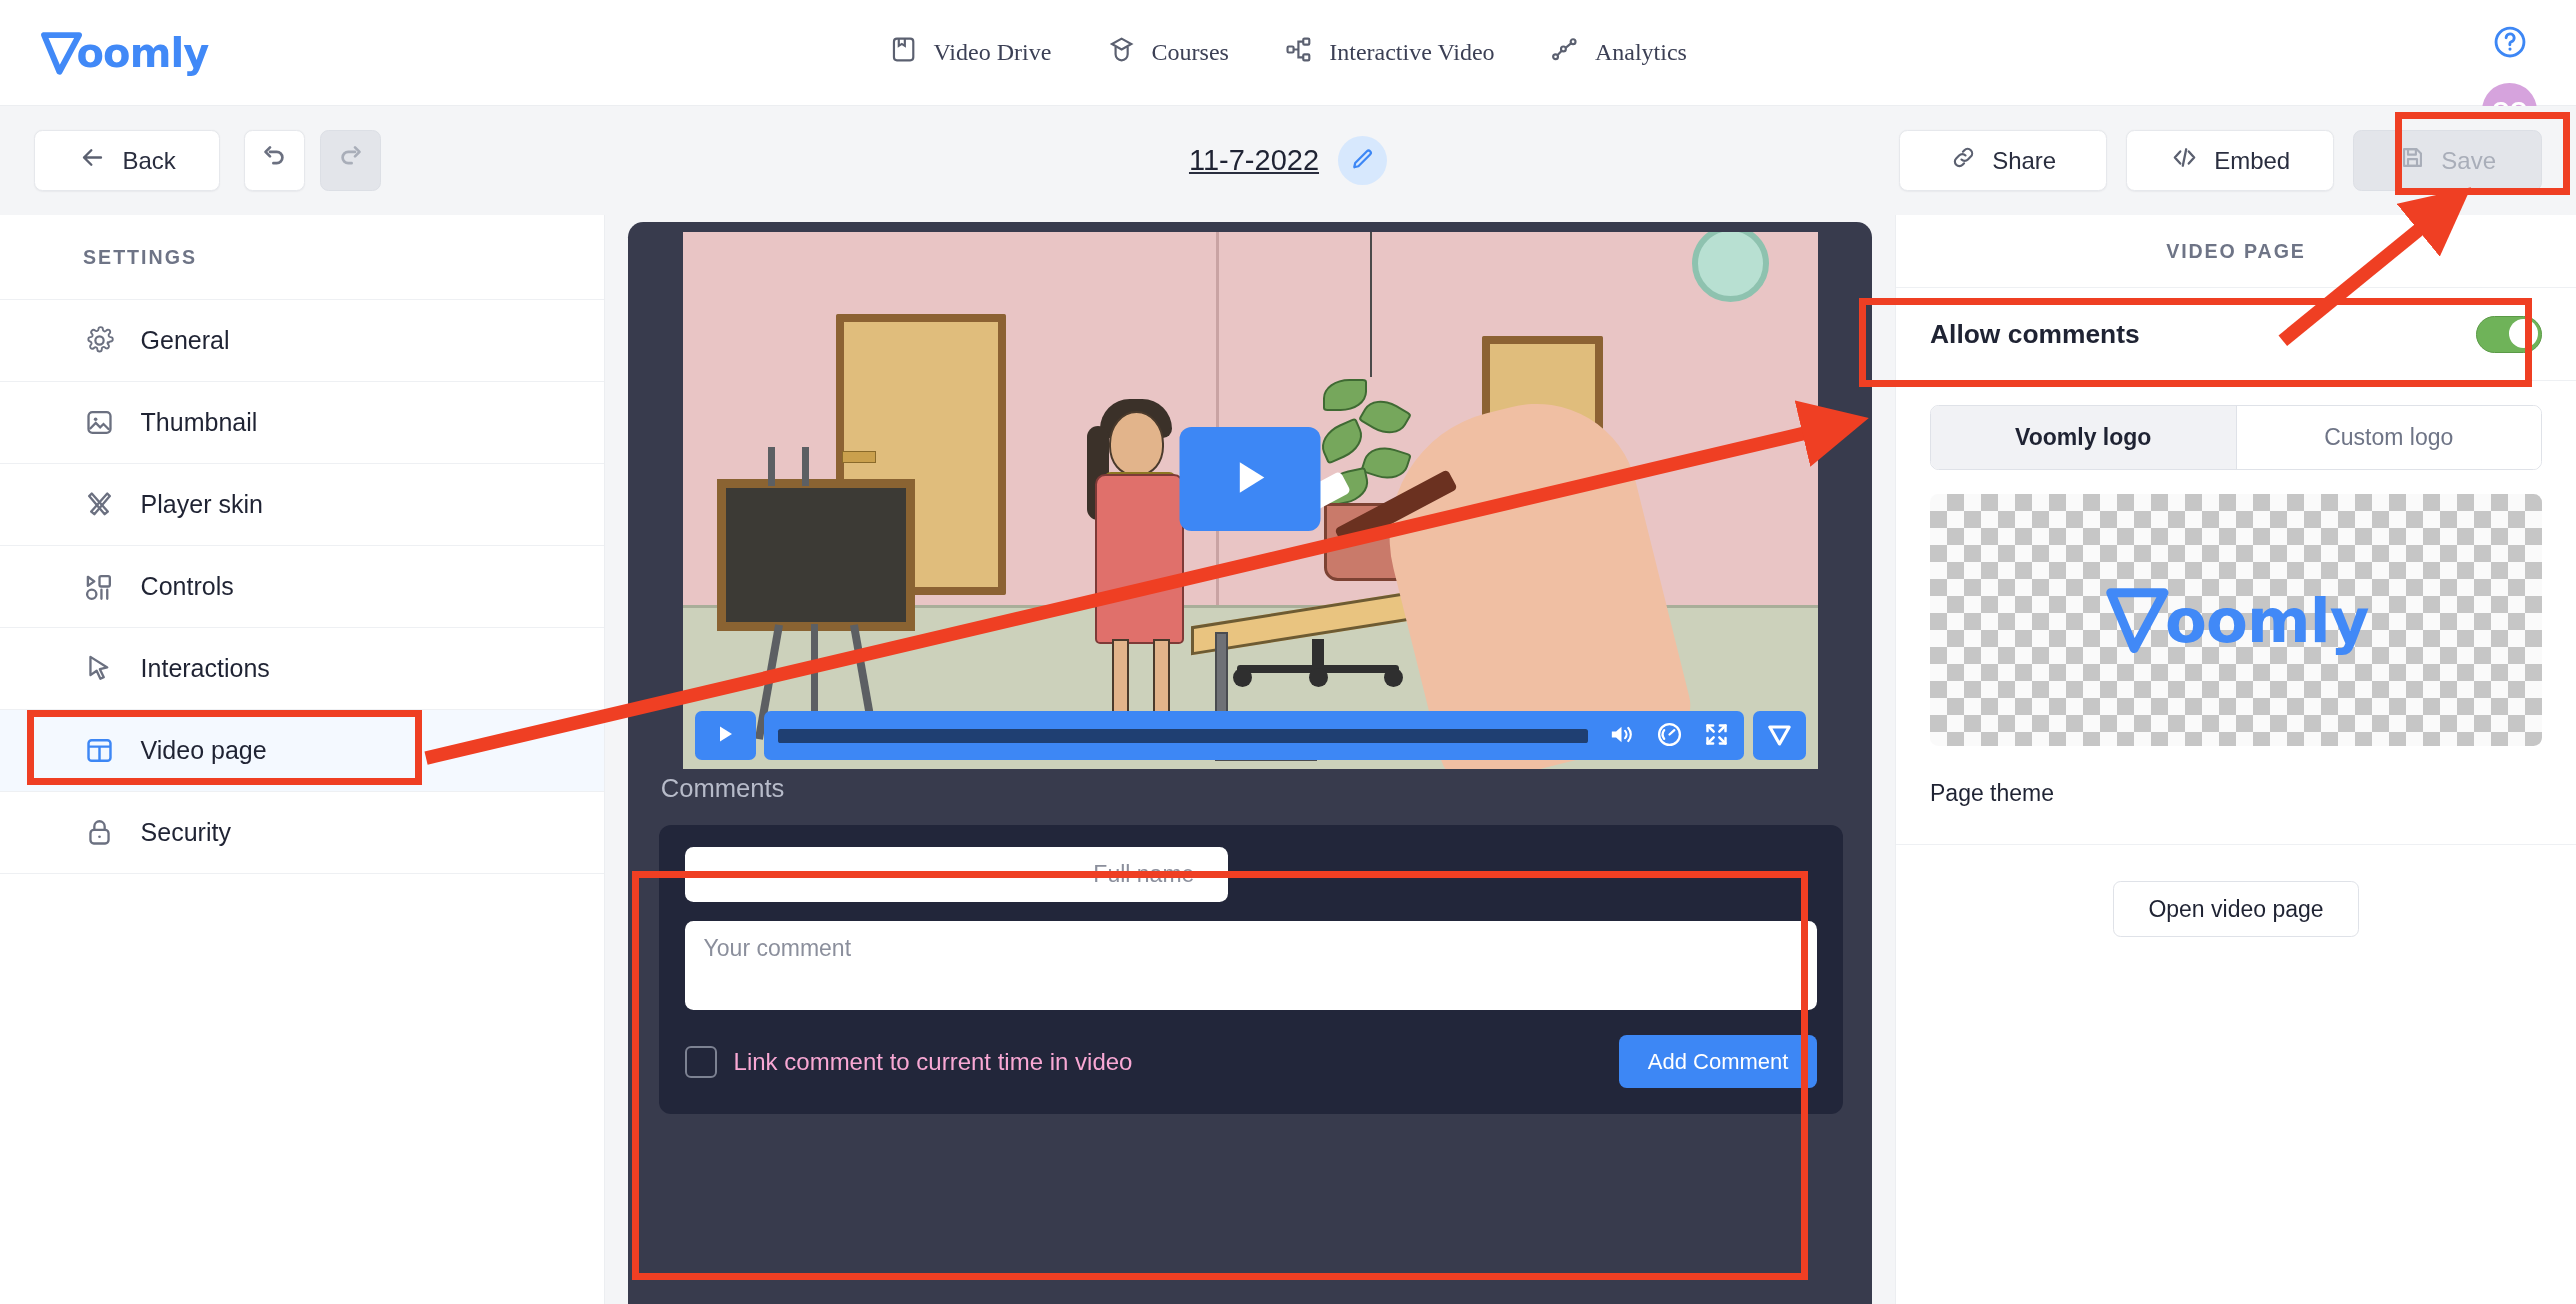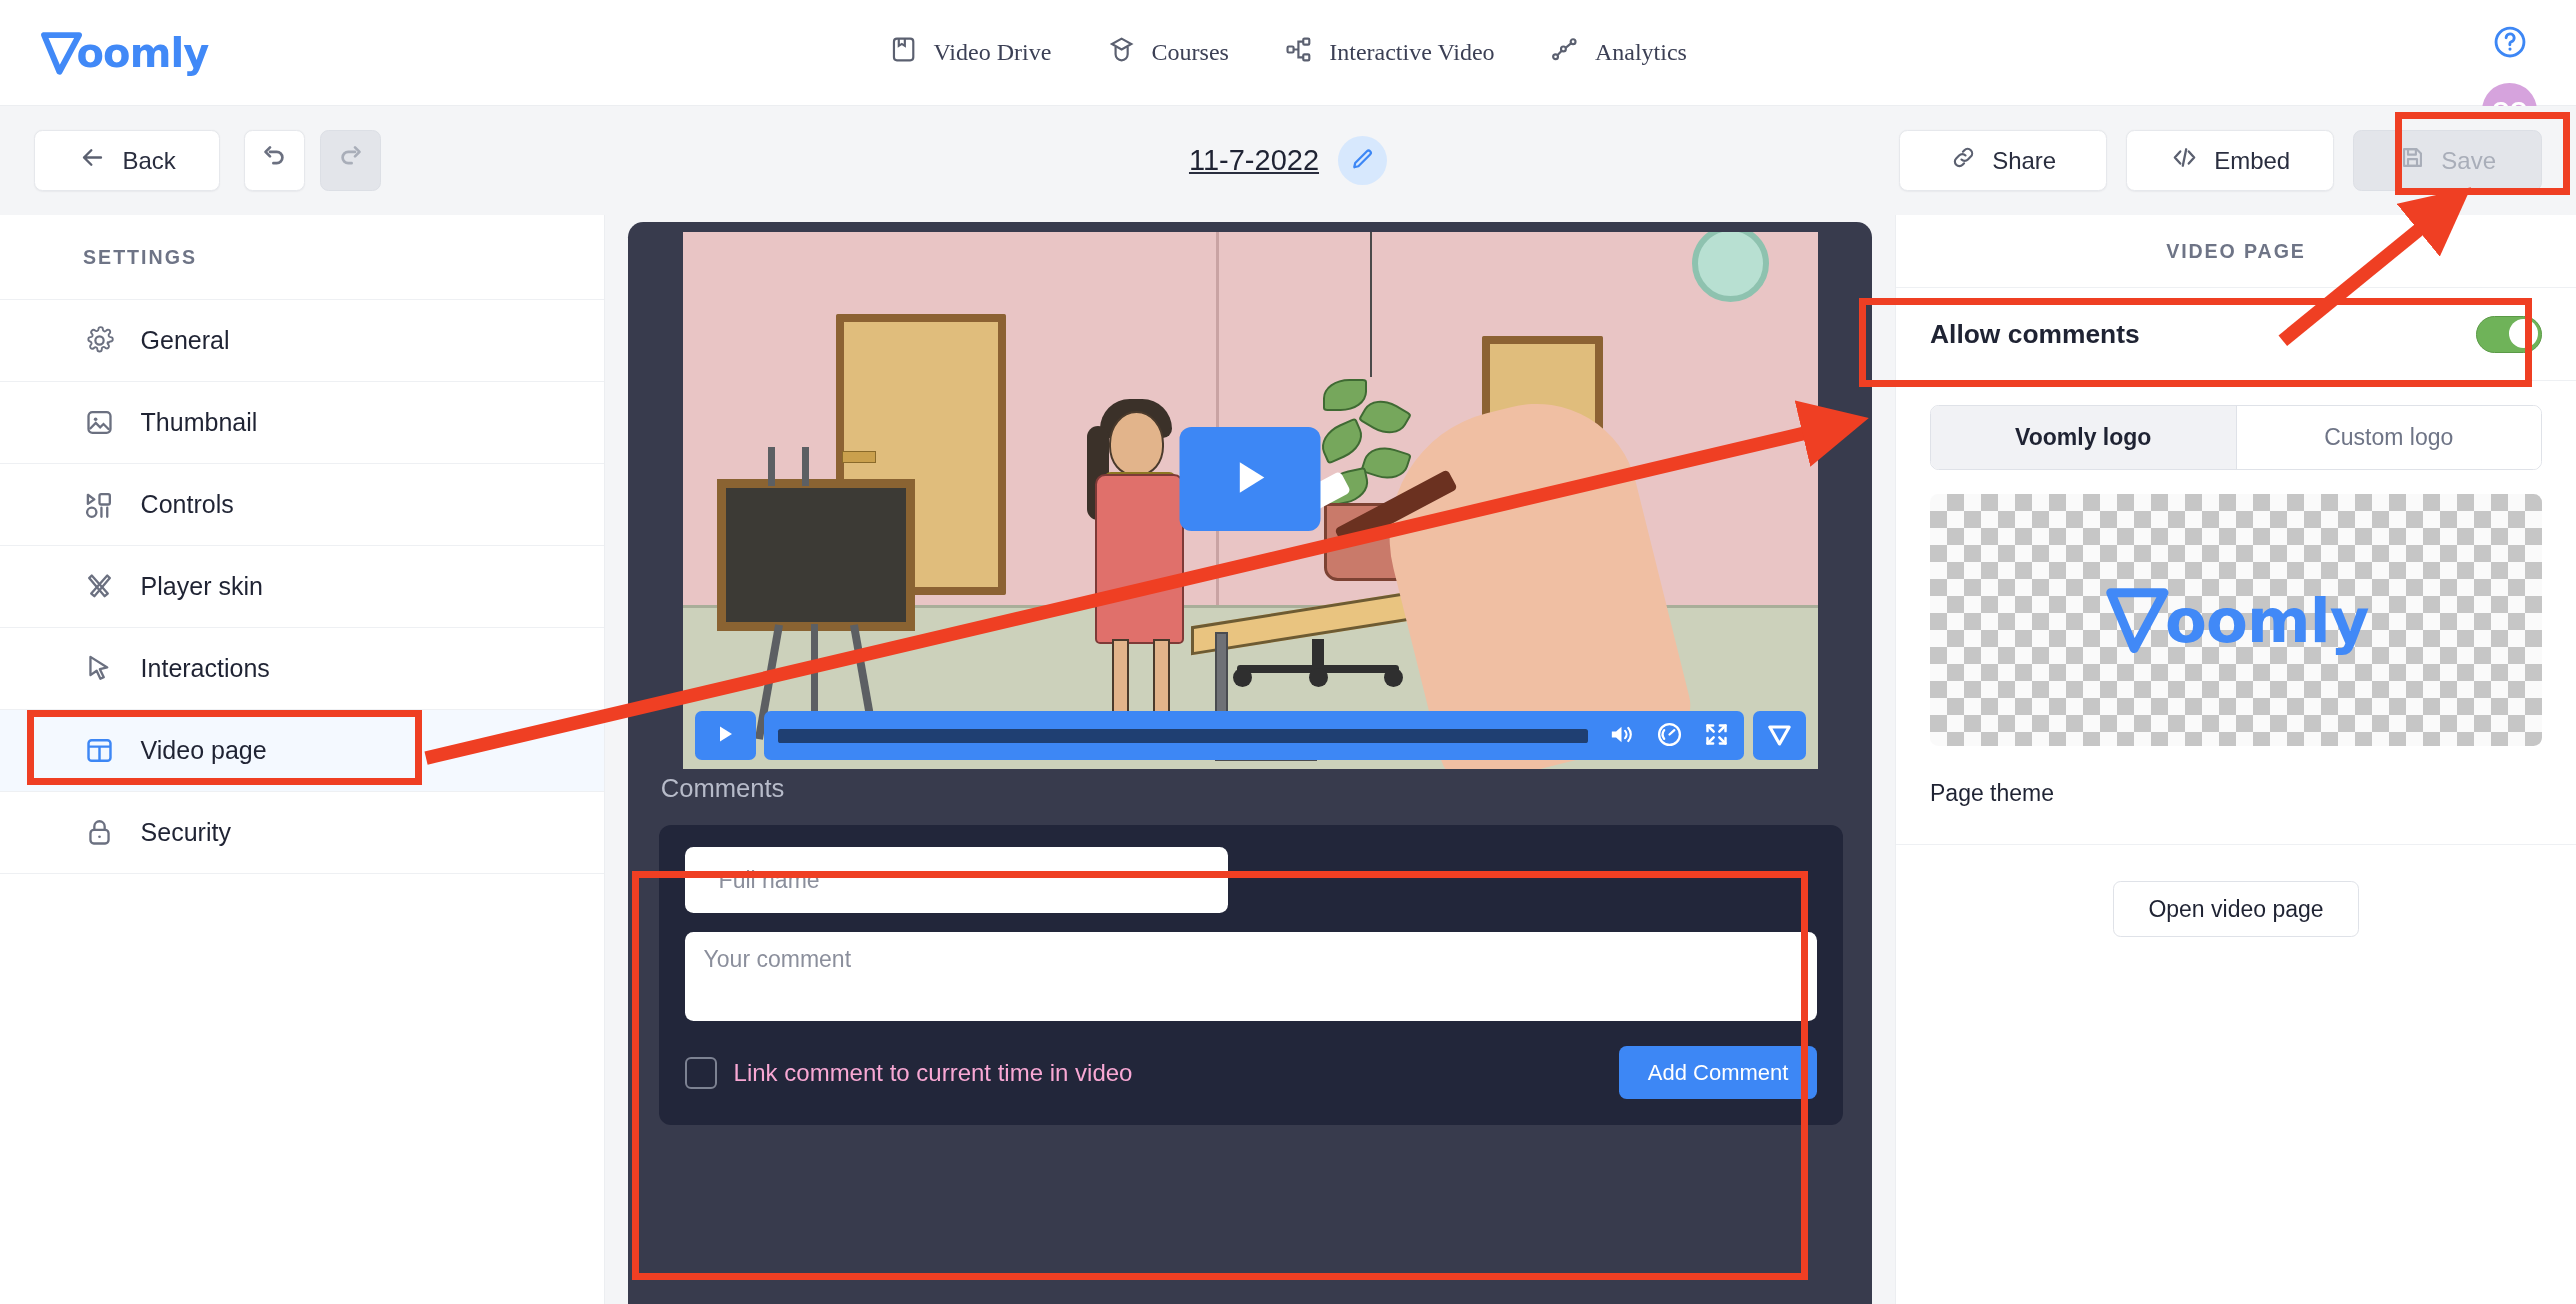--- a/index.html
+++ b/index.html
@@ -292,21 +292,21 @@
     background: #22263a;
     border-radius: 12px;
     padding: 22px 25.6px 25.6px;
   }
   .inp {
     background:#ffffff; border: none; border-radius: 8.5px;
     font-size: 23px; color:#1f2333;
     font-family: "Liberation Sans", sans-serif;
   }
   .inp::placeholder { color:#8b8f9c; }
-  .inp-name { width: 48%; height: 66px; padding: 0 34px; display:block; }
+  .inp-name { width: 48%; height: 55px; padding: 0 34px; display:block;text-align:right; }
   .inp-comment {
     width: 100%; height: 89px; margin-top: 19px; padding: 13.6px 19px;
     resize: none;
   }
   .comment-actions {
     display:flex; align-items:center; margin-top: 22px;
   }
   .cb {
     width: 32px; height: 32px; border: 2.6px solid #7d8292; border-radius: 6px;
     background: transparent; flex:none; cursor:pointer;
@@ -567,37 +567,37 @@
           <circle cx="9" cy="9.5" r="1.4" fill="#6b7080" stroke="none"></circle>
           <path d="M4.5 17l4.6-4.6 3.4 3.4 2.6-2.6 4.4 4.4"></path>
         </svg>
       </span>
       <span class="side-label">Thumbnail</span>
     </div>
 
     <div class="side-item">
       <span class="side-icon">
         <svg width="31" height="31" viewBox="0 0 24 24" fill="none" stroke="#6b7080" stroke-width="1.8" stroke-linejoin="round">
+          <path d="M6 3.5 4 5.5l12 14 2.4-2z"></path>
+          <path d="M18 3.5 20 5.5l-12 14-2.4-2z"></path>
+        </svg>
+      </span>
+      <span class="side-label">Player skin</span>
+    </div>
+
+    <div class="side-item">
+      <span class="side-icon">
+        <svg width="31" height="31" viewBox="0 0 24 24" fill="none" stroke="#6b7080" stroke-width="1.8" stroke-linejoin="round">
           <path d="M3 4.5 8 8 3 11.5z"></path>
           <rect x="12" y="4" width="8" height="8" rx="1.3"></rect>
           <circle cx="6" cy="18" r="3.6"></circle>
           <path d="M13.5 14.5v7M18 14.5v7" stroke-linecap="round"></path>
         </svg>
       </span>
       <span class="side-label">Controls</span>
-    </div>
-
-    <div class="side-item">
-      <span class="side-icon">
-        <svg width="31" height="31" viewBox="0 0 24 24" fill="none" stroke="#6b7080" stroke-width="1.8" stroke-linejoin="round">
-          <path d="M6 3.5 4 5.5l12 14 2.4-2z"></path>
-          <path d="M18 3.5 20 5.5l-12 14-2.4-2z"></path>
-        </svg>
-      </span>
-      <span class="side-label">Player skin</span>
     </div>
 
     <div class="side-item">
       <span class="side-icon">
         <svg width="31" height="31" viewBox="0 0 24 24" fill="none" stroke="#6b7080" stroke-width="1.8" stroke-linejoin="round">
           <path d="M5 3l13 8.2-5.7 1.3 3 6.2-2.6 1.2-2.9-6.2-4.8 3.4z"></path>
         </svg>
       </span>
       <span class="side-label">Interactions</span>
     </div>

